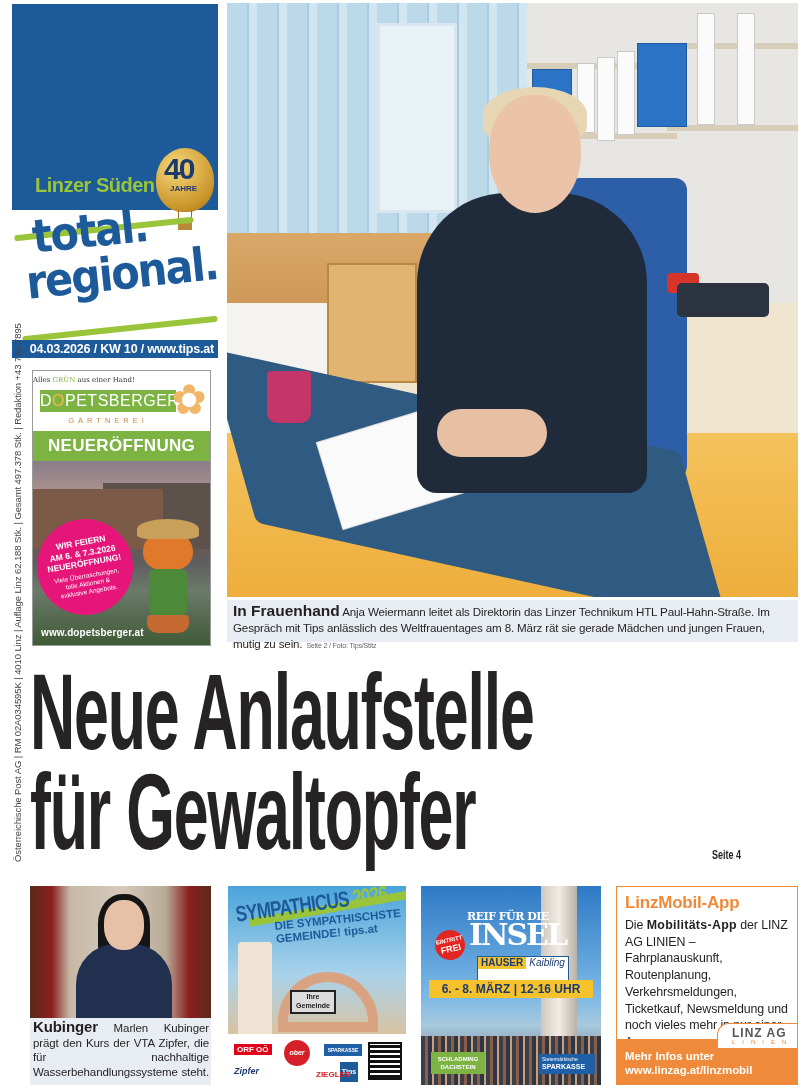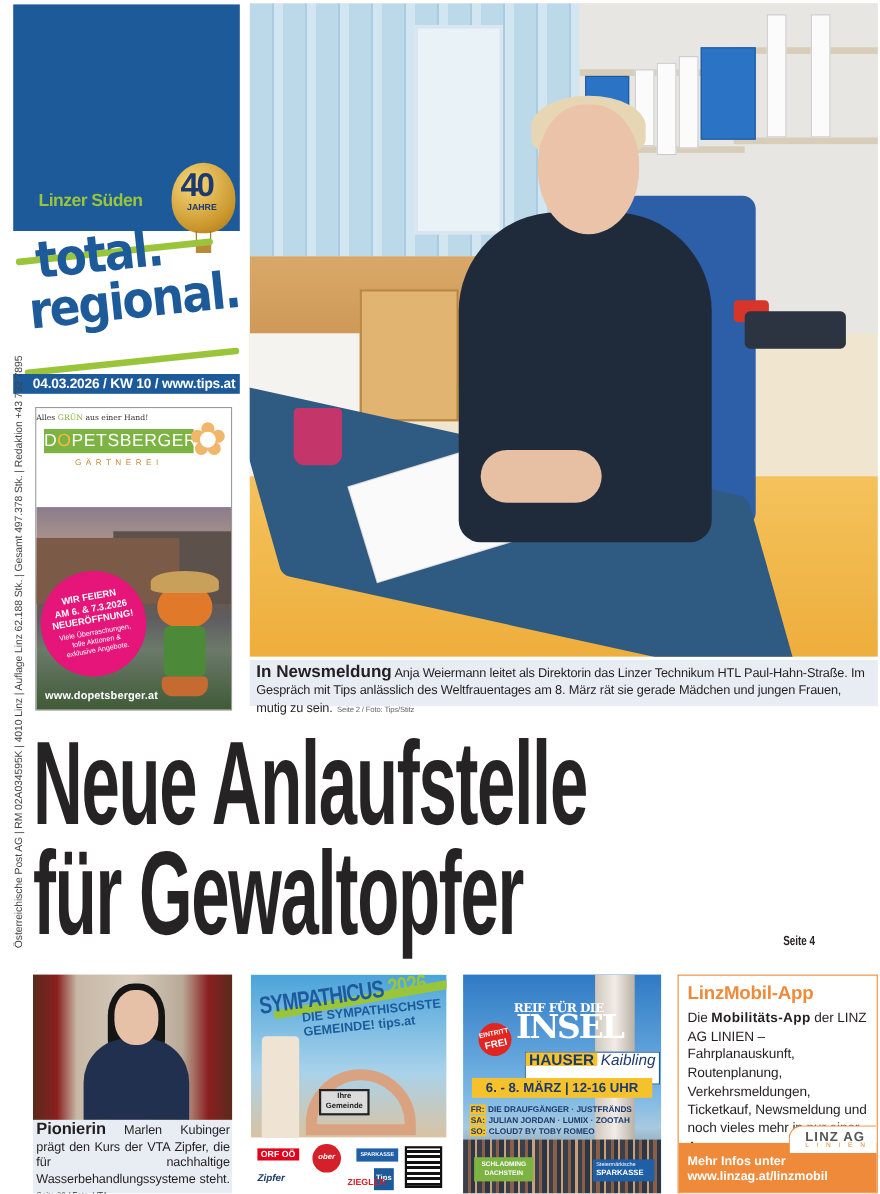--- a/index.html
+++ b/index.html
@@ -7,21 +7,21 @@
   body { position: relative; font-family: "Liberation Sans", "DejaVu Sans", sans-serif; color: #231f20; }
 
   
   .masthead { position: absolute; left: 12px; top: 4px; width: 206px; height: 206px; background: #1d5a9a; }
   .logo-tips { position: absolute; left: 0; top: 44px; width: 206px; height: 120px; }
   .logo-tips .t-bar { position: absolute; left: 0; top: 0; width: 58px; height: 22px; background: #fff; }
   .logo-tips .t-stem { position: absolute; left: 20px; top: 0; width: 24px; height: 108px; background: #fff; }
   .logo-tips .i-dot { position: absolute; left: 58px; top: 4px; width: 22px; height: 14px; background: #9ac53b; }
   .logo-tips .i-stem { position: absolute; left: 58px; top: 22px; width: 22px; height: 86px; background: #fff; }
   .logo-tips .ps { position: absolute; left: 82px; top: -14px; font-family: "Liberation Sans", sans-serif; font-weight: 700; font-size: 112px; line-height: 1; color: #fff; letter-spacing: -8px; transform: scaleX(0.82); transform-origin: left top; }
-  .edition { position: absolute; left: 23px; top: 170px; font-weight: 700; font-size: 16px; color: #9ac53b; letter-spacing: -0.5px; }
+  .edition { position: absolute; left: 23px; top: 170px; font-weight: 700; font-size: 20px; color: #9ac53b; letter-spacing: -0.5px; }
 
   .balloon { position: absolute; left: 156px; top: 148px; width: 60px; height: 90px; }
   .balloon .envelope { position: absolute; left: 0; top: 0; width: 58px; height: 64px; border-radius: 50% 50% 45% 45%; background: radial-gradient(circle at 35% 30%, #f6d77a, #c9952a 70%, #9c6e17); }
   .balloon .num { position: absolute; left: 8px; top: 4px; font-weight: 700; font-size: 30px; color: #1d3a6e; letter-spacing: -2px; }
   .balloon .jahre { position: absolute; left: 14px; top: 36px; font-size: 8px; font-weight: 700; color: #1d3a6e; }
   .balloon .rope { position: absolute; left: 22px; top: 62px; width: 14px; height: 12px; border-left: 1px solid #9c6e17; border-right: 1px solid #9c6e17; }
   .balloon .basket { position: absolute; left: 22px; top: 72px; width: 14px; height: 10px; background: #b88a3a; }
 
   .slogan { position: absolute; left: 12px; top: 208px; width: 210px; height: 128px; }
   .slogan .stripe { position: absolute; height: 6px; background: #9ac53b; border-radius: 3px; }
@@ -117,21 +117,21 @@
   .ad-sym .sp.qr { left: 140px; top: 6px; width: 34px; height: 38px; background: repeating-linear-gradient(0deg, #111 0 3px, #fff 3px 5px), #fff; background-blend-mode: multiply; border: 2px solid #111; }
   .ad-sym .sp.zipfer { left: 6px; top: 30px; color: #1e3a6b; font-size: 9px; font-style: italic; }
   .ad-sym .sp.ziegler { left: 52px; top: 34px; color: #d5202a; font-size: 8px; margin-left: 36px; }
 
   .ad-insel { position: absolute; left: 421px; top: 886px; width: 180px; height: 199px; overflow: hidden; background: linear-gradient(#2f7ac5 0%, #7ab8e6 55%, #a8c9de 70%, #55606e 100%); }
   .ad-insel .tower { position: absolute; left: 120px; top: 0; width: 36px; height: 150px; background: linear-gradient(90deg, #cfc7bd, #f1ece6, #b9b1a6); }
   .ad-insel .frei { position: absolute; left: 14px; top: 44px; width: 30px; height: 30px; border-radius: 50%; background: #e32521; color: #fff; font-weight: 700; font-size: 6px; line-height: 7px; text-align: center; padding-top: 7px; transform: rotate(-12deg); }
   .ad-insel .frei b { font-size: 9px; display: block; line-height: 10px; }
   .ad-insel .reif { position: absolute; left: 46px; top: 24px; font-family: "DejaVu Serif", serif; font-weight: 700; font-size: 11px; color: #fff; letter-spacing: -0.5px; }
   .ad-insel .insel { position: absolute; left: 48px; top: 34px; font-family: "DejaVu Serif", serif; font-weight: 700; font-size: 30px; color: #fff; letter-spacing: -2px; line-height: 1; }
-  .ad-insel .hauser { position: absolute; left: 56px; top: 70px; height: 30px; background: #fff; border: 1px solid #1d5a9a; font-size: 14px; line-height: 12px; white-space: nowrap; }
+  .ad-insel .hauser { position: absolute; left: 56px; top: 70px; height: 30px; background: #fff; border: 1px solid #1d5a9a; font-size: 10px; line-height: 12px; white-space: nowrap; }
   .ad-insel .hauser .h { background: #f5c22b; color: #1d3a6e; font-weight: 700; padding: 0 3px; display: inline-block; }
   .ad-insel .hauser .k { color: #1d3a6e; font-style: italic; padding: 0 3px; display: inline-block; }
   .ad-insel .dates { position: absolute; left: 8px; top: 94px; width: 164px; height: 18px; background: #f5c22b; color: #1d3a6e; font-weight: 700; font-size: 12px; line-height: 18px; text-align: center; white-space: nowrap; }
   .ad-insel .lineup { position: absolute; left: 6px; top: 118px; width: 170px; font-weight: 700; font-size: 7.5px; line-height: 10px; color: #1d3a6e; white-space: nowrap; }
   .ad-insel .lineup .day { background: #f5c22b; padding: 0 1px; }
   .ad-insel .crowd { position: absolute; left: 0; top: 150px; width: 180px; height: 49px; background: repeating-linear-gradient(90deg, #3a3f4a 0 4px, #8a5f4a 4px 7px, #2c3644 7px 11px, #c9a07a 11px 13px); }
   .ad-insel .schlad { position: absolute; left: 10px; top: 166px; width: 54px; height: 22px; background: #7cb342; color: #fff; font-weight: 700; font-size: 6px; line-height: 8px; text-align: center; padding-top: 3px; }
   .ad-insel .spk { position: absolute; left: 118px; top: 168px; width: 56px; height: 20px; background: #1f5fa6; color: #fff; font-size: 5px; line-height: 7px; text-align: left; padding: 2px 3px; }
   .ad-insel .spk b { font-size: 7px; display: block; }
 
@@ -169,20 +169,21 @@
 
 <div class="dateline">04.03.2026 / KW 10 / www.tips.at</div>
 
 <div class="imprint">Österreichische Post AG | RM 02A034595K | 4010 Linz | Auflage Linz 62.188 Stk. | Gesamt 497.378 Stk. | Redaktion +43 732 7895</div>
 
 <div class="ad-dop">
   <div class="tagline"><span>Alles </span><span class="g">GRÜN</span><span> aus einer Hand!</span></div>
   <div class="brandbar"><span>D</span><span class="o">O</span><span>PETSBERGER</span></div>
   <div class="flower">✿</div>
   <div class="gaert">GÄRTNEREI</div>
+  <div class="neu">NEUERÖFFNUNG</div>
   <div class="scene"></div>
   <div class="bldg2"></div>
   <div class="bldg"></div>
   <div class="fox">
     <div class="head"></div>
     <div class="hat"></div>
     <div class="body"></div>
     <div class="pot"></div>
   </div>
   <div class="pink">
@@ -217,37 +218,37 @@
   <div class="pad"></div>
   <div class="paper"></div>
   <div class="mug"></div>
   <div class="person"></div>
   <div class="hair"></div>
   <div class="head"></div>
   <div class="hands"></div>
 </div>
 
 <div class="caption">
-  <span class="kicker">In Newsmeldung</span><span> Anja Weiermann leitet als Direktorin das Linzer Technikum HTL Paul-Hahn-Straße. Im Gespräch mit Tips anlässlich des Weltfrauentages am 8. März rät sie gerade Mädchen und jungen Frauen, mutig zu sein.</span><span class="credit">Seite 2 / Foto: Tips/Stitz</span>
+  <span class="kicker">In Frauenhand</span><span> Anja Weiermann leitet als Direktorin das Linzer Technikum HTL Paul-Hahn-Straße. Im Gespräch mit Tips anlässlich des Weltfrauentages am 8. März rät sie gerade Mädchen und jungen Frauen, mutig zu sein.</span><span class="credit">Seite 2 / Foto: Tips/Stitz</span>
 </div>
 
 <h1 class="headline">
   <span class="l1">Neue Anlaufstelle</span>
   <span class="l2">für Gewaltopfer</span>
 </h1>
 <div class="pageref">Seite 4</div>
 
 <div class="teaser-pio">
   <div class="photo">
     <div class="p-hair"></div>
     <div class="p-body"></div>
     <div class="p-head"></div>
   </div>
   <div class="text">
-    <span class="kicker">Pionierin</span><span> Marlen Kubinger prägt den Kurs der VTA Zipfer, die für nachhaltige Wasserbehandlungssysteme steht.</span> <span class="credit">Seite 20 / Foto: VTA</span>
+    <span class="kicker">Kubinger</span><span> Marlen Kubinger prägt den Kurs der VTA Zipfer, die für nachhaltige Wasserbehandlungssysteme steht.</span> <span class="credit">Seite 20 / Foto: VTA</span>
   </div>
 </div>
 
 <div class="ad-sym">
   <div class="sky"></div>
   <div class="stripe"></div>
   <div class="tower"></div>
   <div class="title"><span>SYMPATHICUS</span> <span class="yr">2026</span></div>
   <div class="sub"><span>DIE SYMPATHISCHSTE</span><br><span>GEMEINDE! tips.at</span></div>
   <div class="heart"></div>
@@ -263,25 +264,20 @@
   </div>
 </div>
 
 <div class="ad-insel">
   <div class="tower"></div>
   <div class="frei"><span>EINTRITT</span><b>FREI</b></div>
   <div class="reif">REIF FÜR DIE</div>
   <div class="insel">INSEL</div>
   <div class="hauser"><span class="h">HAUSER</span><span class="k">Kaibling</span></div>
   <div class="dates">6. - 8. MÄRZ | 12-16 UHR</div>
-  <div class="lineup">
-    <div><span class="day">FR:</span><span> DIE DRAUFGÄNGER · JUSTFRÄNDS</span></div>
-    <div><span class="day">SA:</span><span> JULIAN JORDAN · LUMIX · ZOOTAH</span></div>
-    <div><span class="day">SO:</span><span> CLOUD7 BY TOBY ROMEO</span></div>
-  </div>
   <div class="crowd"></div>
   <div class="schlad">SCHLADMING DACHSTEIN</div>
   <div class="spk"><span>Steiermärkische</span><b>SPARKASSE</b></div>
 </div>
 
 <div class="ad-linz">
   <div class="title">LinzMobil-App</div>
   <div class="body"><span>Die </span><b>Mobilitäts-App</b><span> der LINZ AG LINIEN – Fahrplanauskunft, Routenplanung, Verkehrsmeldungen, Ticketkauf, Newsmeldung und noch vieles mehr in nur einer App.</span></div>
   <div class="footer">
     <div class="t"><span>Mehr Infos unter</span><br><span>www.linzag.at/linzmobil</span></div>

